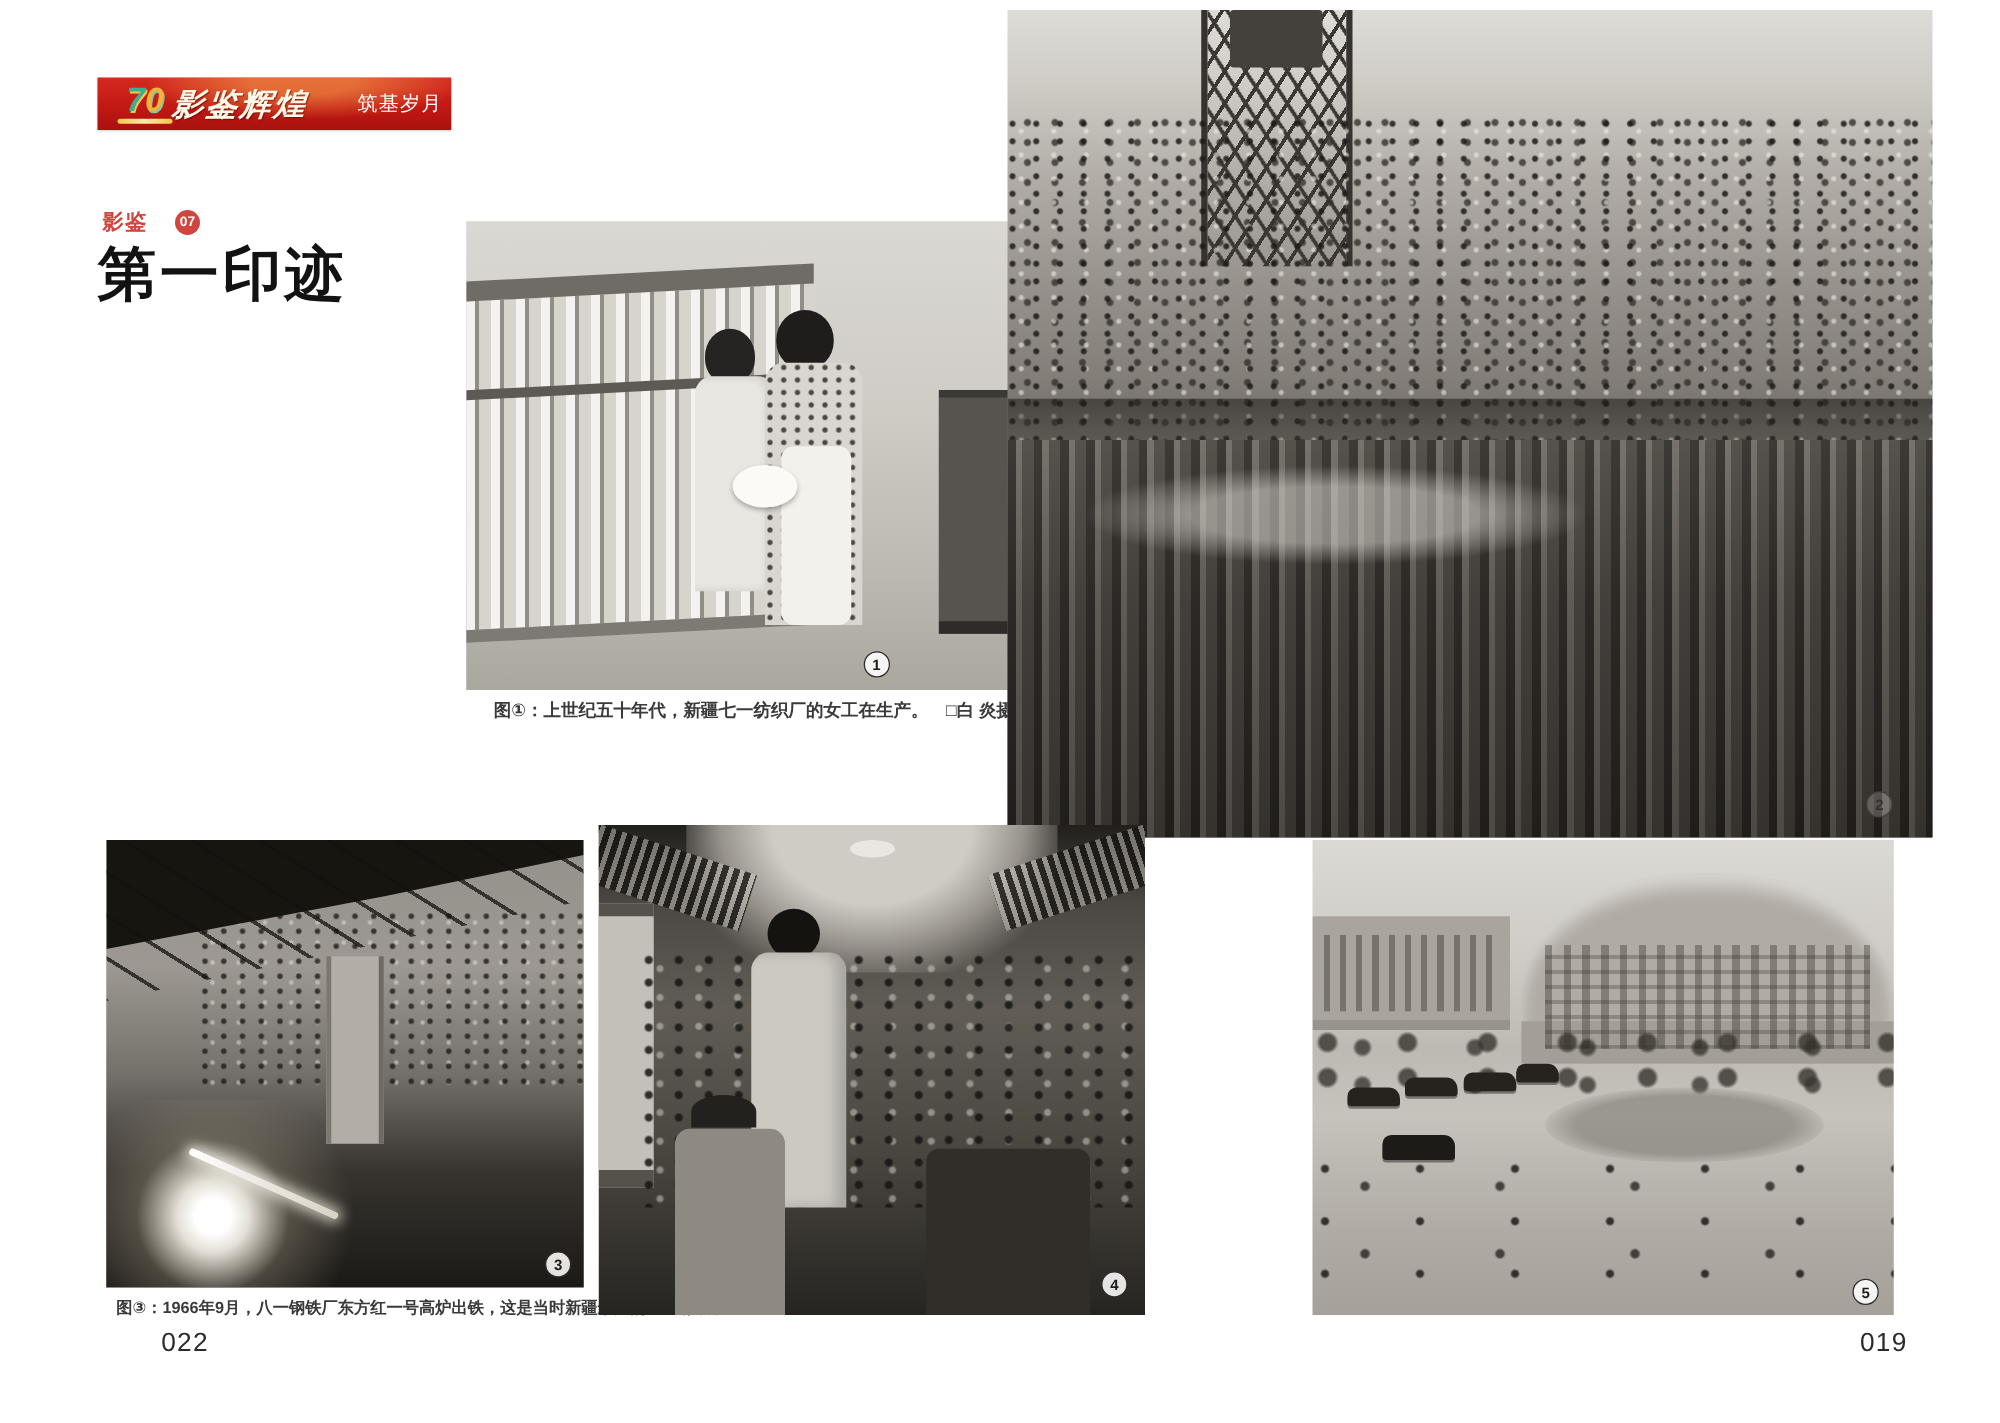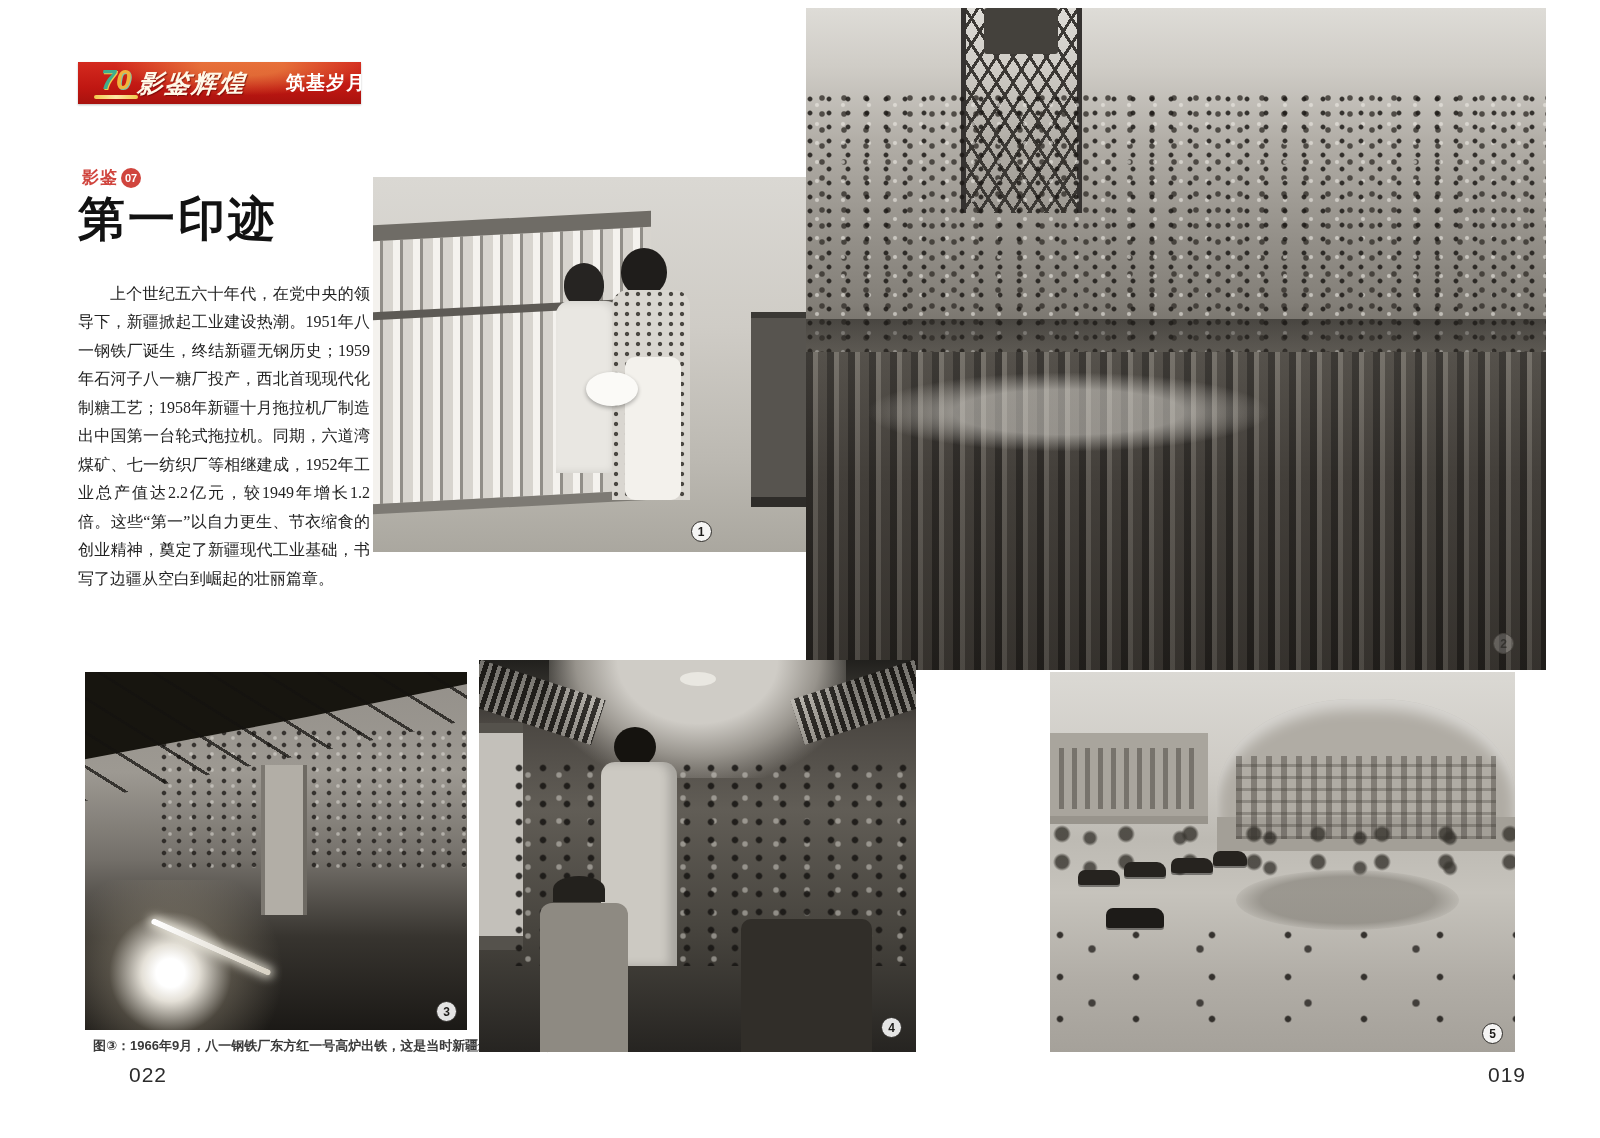--- a/index.html
+++ b/index.html
@@ -12,24 +12,24 @@
                      linear-gradient(180deg,#d42a1f 0%,#c01712 60%,#a8120e 100%);
           display:flex;align-items:center;box-shadow:0 1px 2px rgba(0,0,0,.25);}
   .logo70{position:relative;margin-left:16px;width:52px;text-align:center;line-height:1;}
   .logo70 .n7{font-style:italic;font-weight:900;font-size:27px;color:#3fae8e;text-shadow:1px 1px 0 #f2c94c;}
   .logo70 .n0{font-style:italic;font-weight:900;font-size:27px;color:#f2b33c;text-shadow:1px 1px 0 #7ec8a9;}
   .logo70 .underbar{display:block;margin:1px auto 0;width:44px;height:4px;
           background:linear-gradient(90deg,#f2c94c,#ffe9a8,#f2c94c);border-radius:2px;}
   .callig{flex:1;text-align:center;color:#fff9e8;font-weight:900;font-size:25px;letter-spacing:2px;
           font-family:"Liberation Serif","DejaVu Serif",serif;font-style:italic;
           text-shadow:1px 1px 1px rgba(90,0,0,.6);transform:skewX(-6deg);white-space:nowrap;}
-  .sect{margin-right:14px;color:#ffffff;font-weight:700;font-size:19px;letter-spacing:1px;white-space:nowrap;margin-left:40px;}
-
-  
-  .col-label{position:absolute;left:82px;top:166px;display:flex;align-items:center;gap:3px;}
+  .sect{margin-right:14px;color:#ffffff;font-weight:400;font-size:16px;letter-spacing:1px;white-space:nowrap;margin-left:40px;}
+
+  
+  .col-label{position:absolute;left:82px;top:166px;display:flex;align-items:center;gap:22px;}
   .col-label .txt{color:#d0453e;font-weight:700;font-size:17px;letter-spacing:1px;}
   .col-label .num{display:inline-flex;align-items:center;justify-content:center;width:20px;height:20px;
           border-radius:50%;background:#d0453e;color:#fff;font-size:11px;font-weight:700;}
   .art-title{position:absolute;left:78px;top:188px;margin:0;color:#121212;font-size:47px;font-weight:900;
           letter-spacing:3px;font-family:"Liberation Serif","DejaVu Serif",serif;}
   .art-body{position:absolute;left:78px;top:280px;width:292px;margin:0;color:#222;
           font-family:"Liberation Serif","DejaVu Serif",serif;font-size:16px;line-height:1.78;
           text-align:justify;text-indent:2em;}
 
   
@@ -180,34 +180,36 @@
     </span>
     <span class="callig">影鉴辉煌</span>
     <span class="sect">筑基岁月</span>
   </div>
 
   <div class="col-label">
     <span class="txt">影鉴</span>
     <span class="num">07</span>
   </div>
   <h1 class="art-title">第一印迹</h1>
-  <p class="art-body">上个世纪五六十年代，在党中央的领导下，新疆掀起工业建设热潮。1951年八一钢铁厂诞生，终结新疆无钢历史；1959年石河子八一糖厂投产，西北首现现代化制糖工艺；1958年新疆十月拖拉机厂制造出中国第一台轮式拖拉机。同期，六道湾煤矿、七一纺织厂等相继建成，1952年工业总产值达2.2亿元，较1949年增长1.2倍。这些“第一”以自力更生、节衣缩食的创业精神，奠定了新疆现代工业基础，书写了边疆从空白到崛起的壮丽篇章。</p>
 
   <figure class="photo p1">
     <div class="p1-frame"></div>
     <div class="p1-rail"></div>
     <div class="p1-machine-right"></div>
     <div class="p1-w1-hair"></div>
     <div class="p1-w1-body"></div>
     <div class="p1-w2-hair"></div>
     <div class="p1-w2-body"></div>
     <div class="p1-apron"></div>
     <div class="p1-yarn"></div>
     <span class="badge" style="left:73%;bottom:10px;">1</span>
   </figure>
+  <p class="cap cap1">
+    <span>图①：上世纪五十年代，新疆七一纺织厂的女工在生产。</span><span class="credit">□白 炎摄</span>
+  </p>
 
 
   <figure class="photo p2">
     <div class="p2-derrick"></div>
     <div class="p2-tank"></div>
     <div class="p2-crowd"></div>
     <div class="p2-bank"></div>
     <div class="p2-water"></div>
     <div class="p2-shine"></div>
     <span class="badge dark" style="right:32px;bottom:16px;">2</span>

